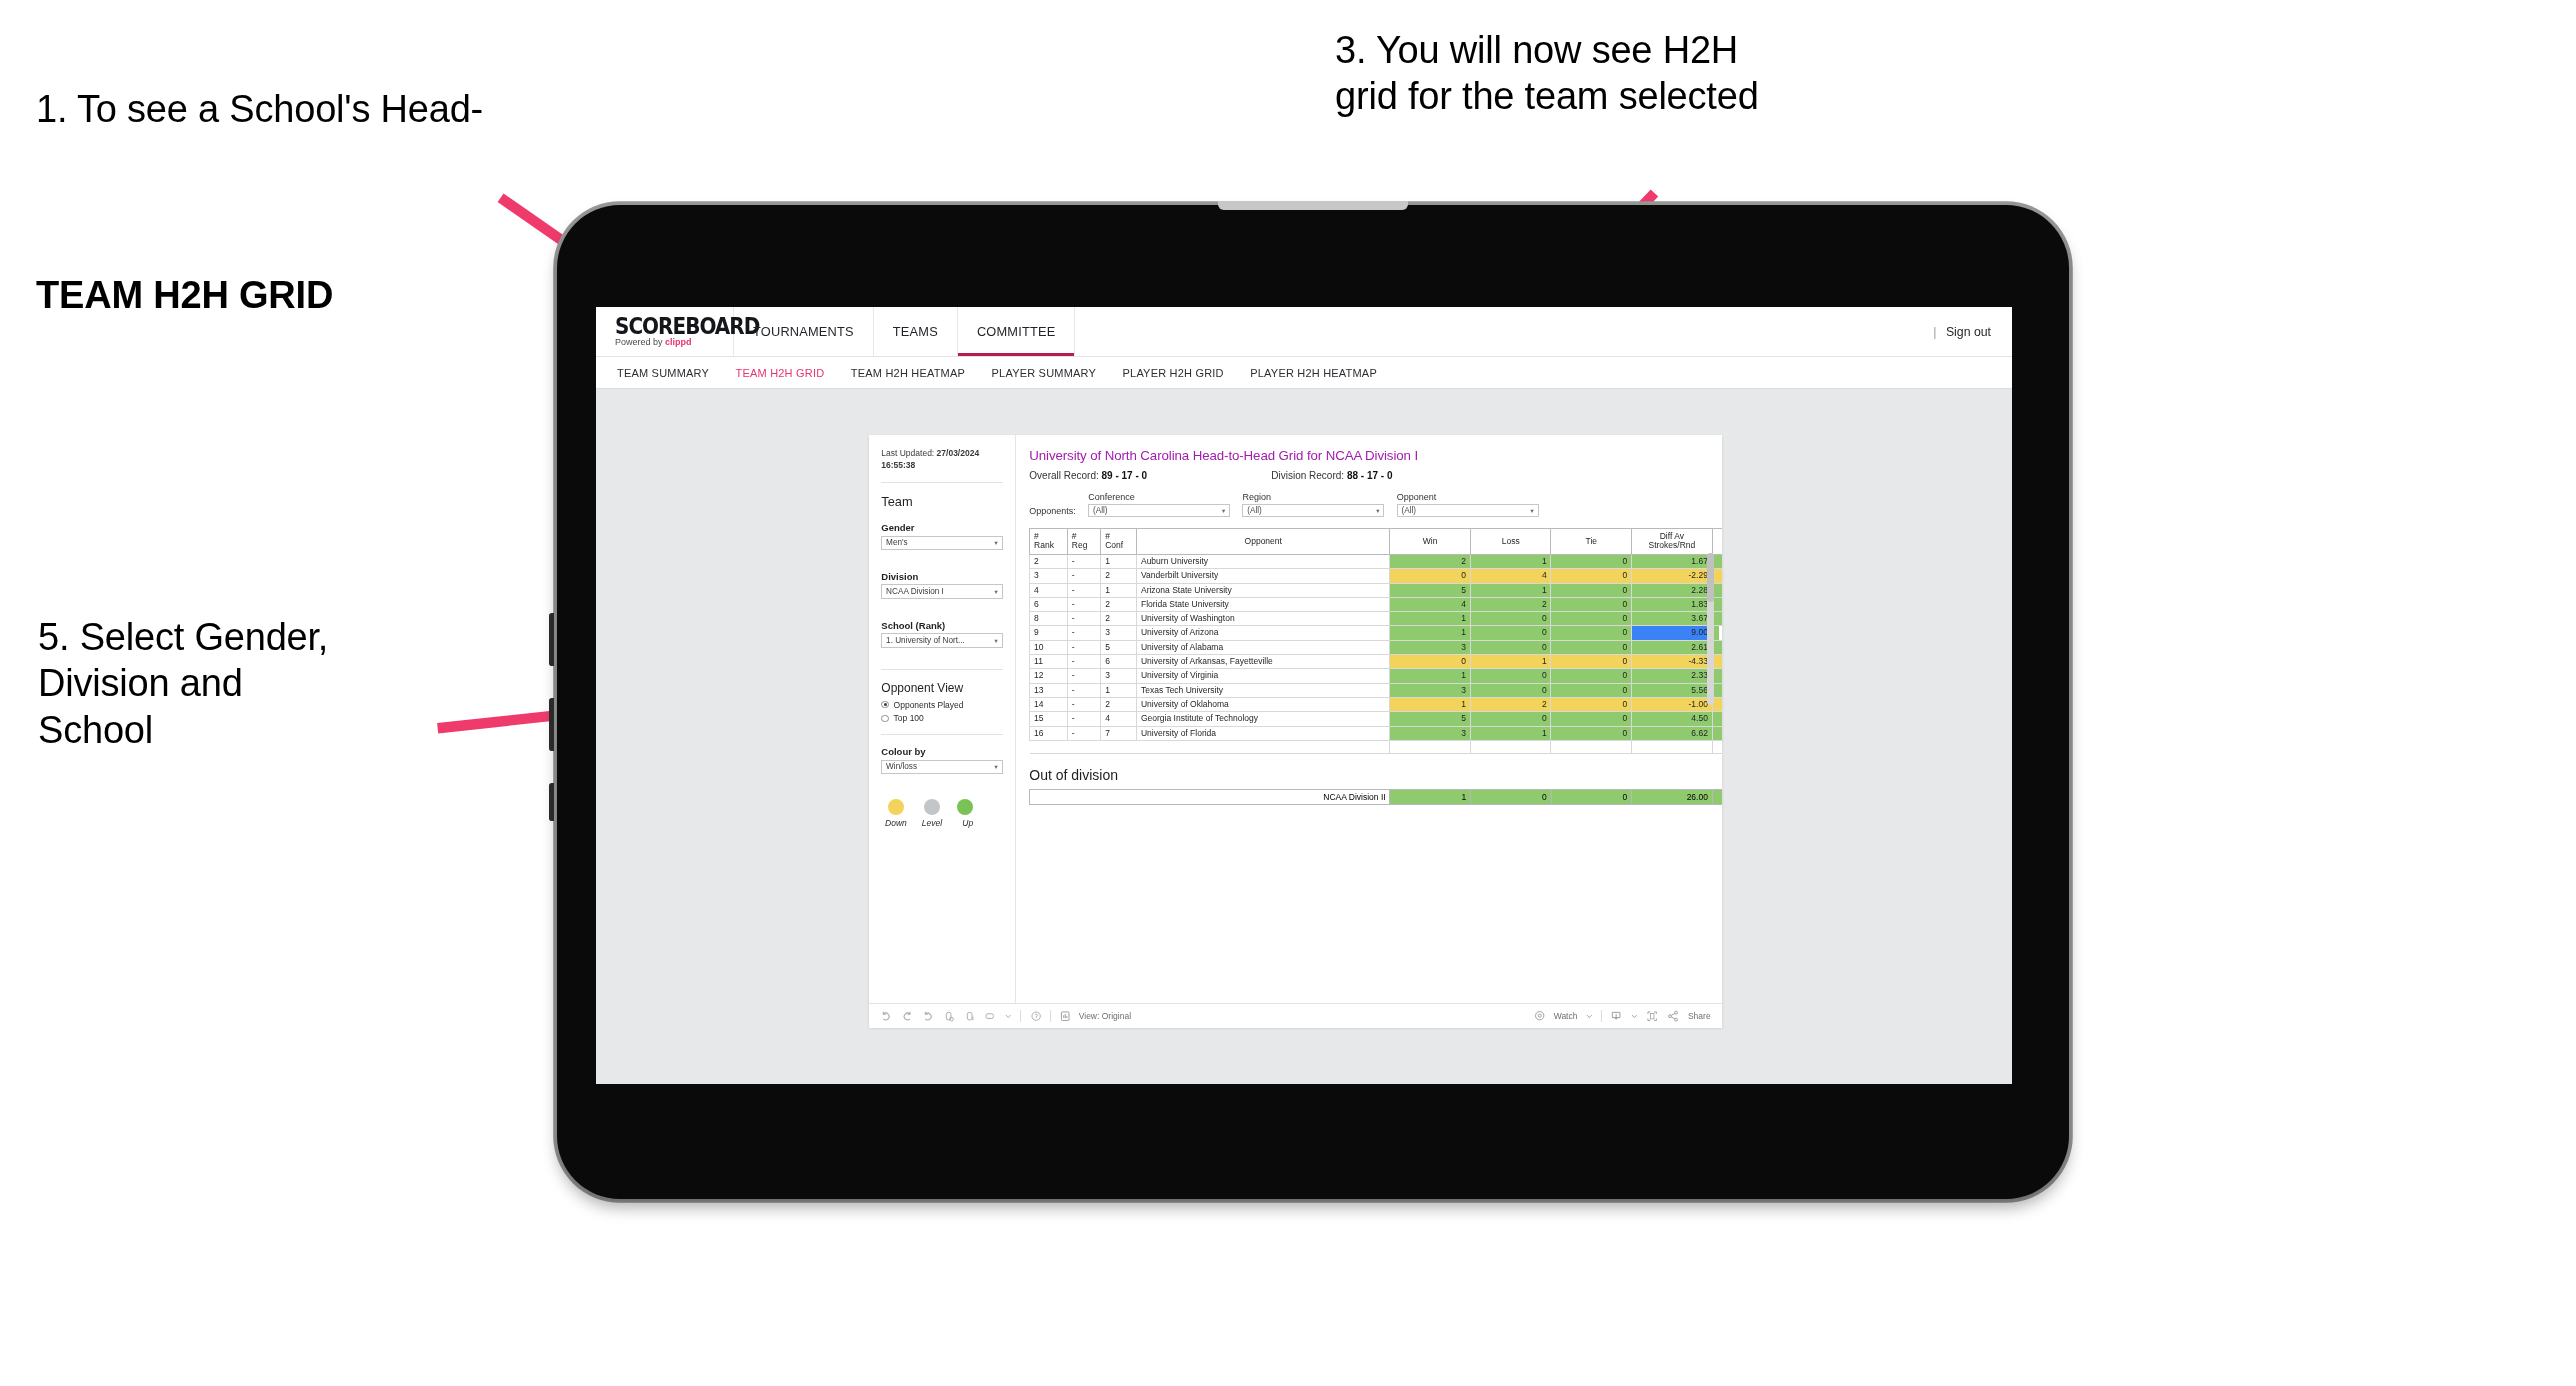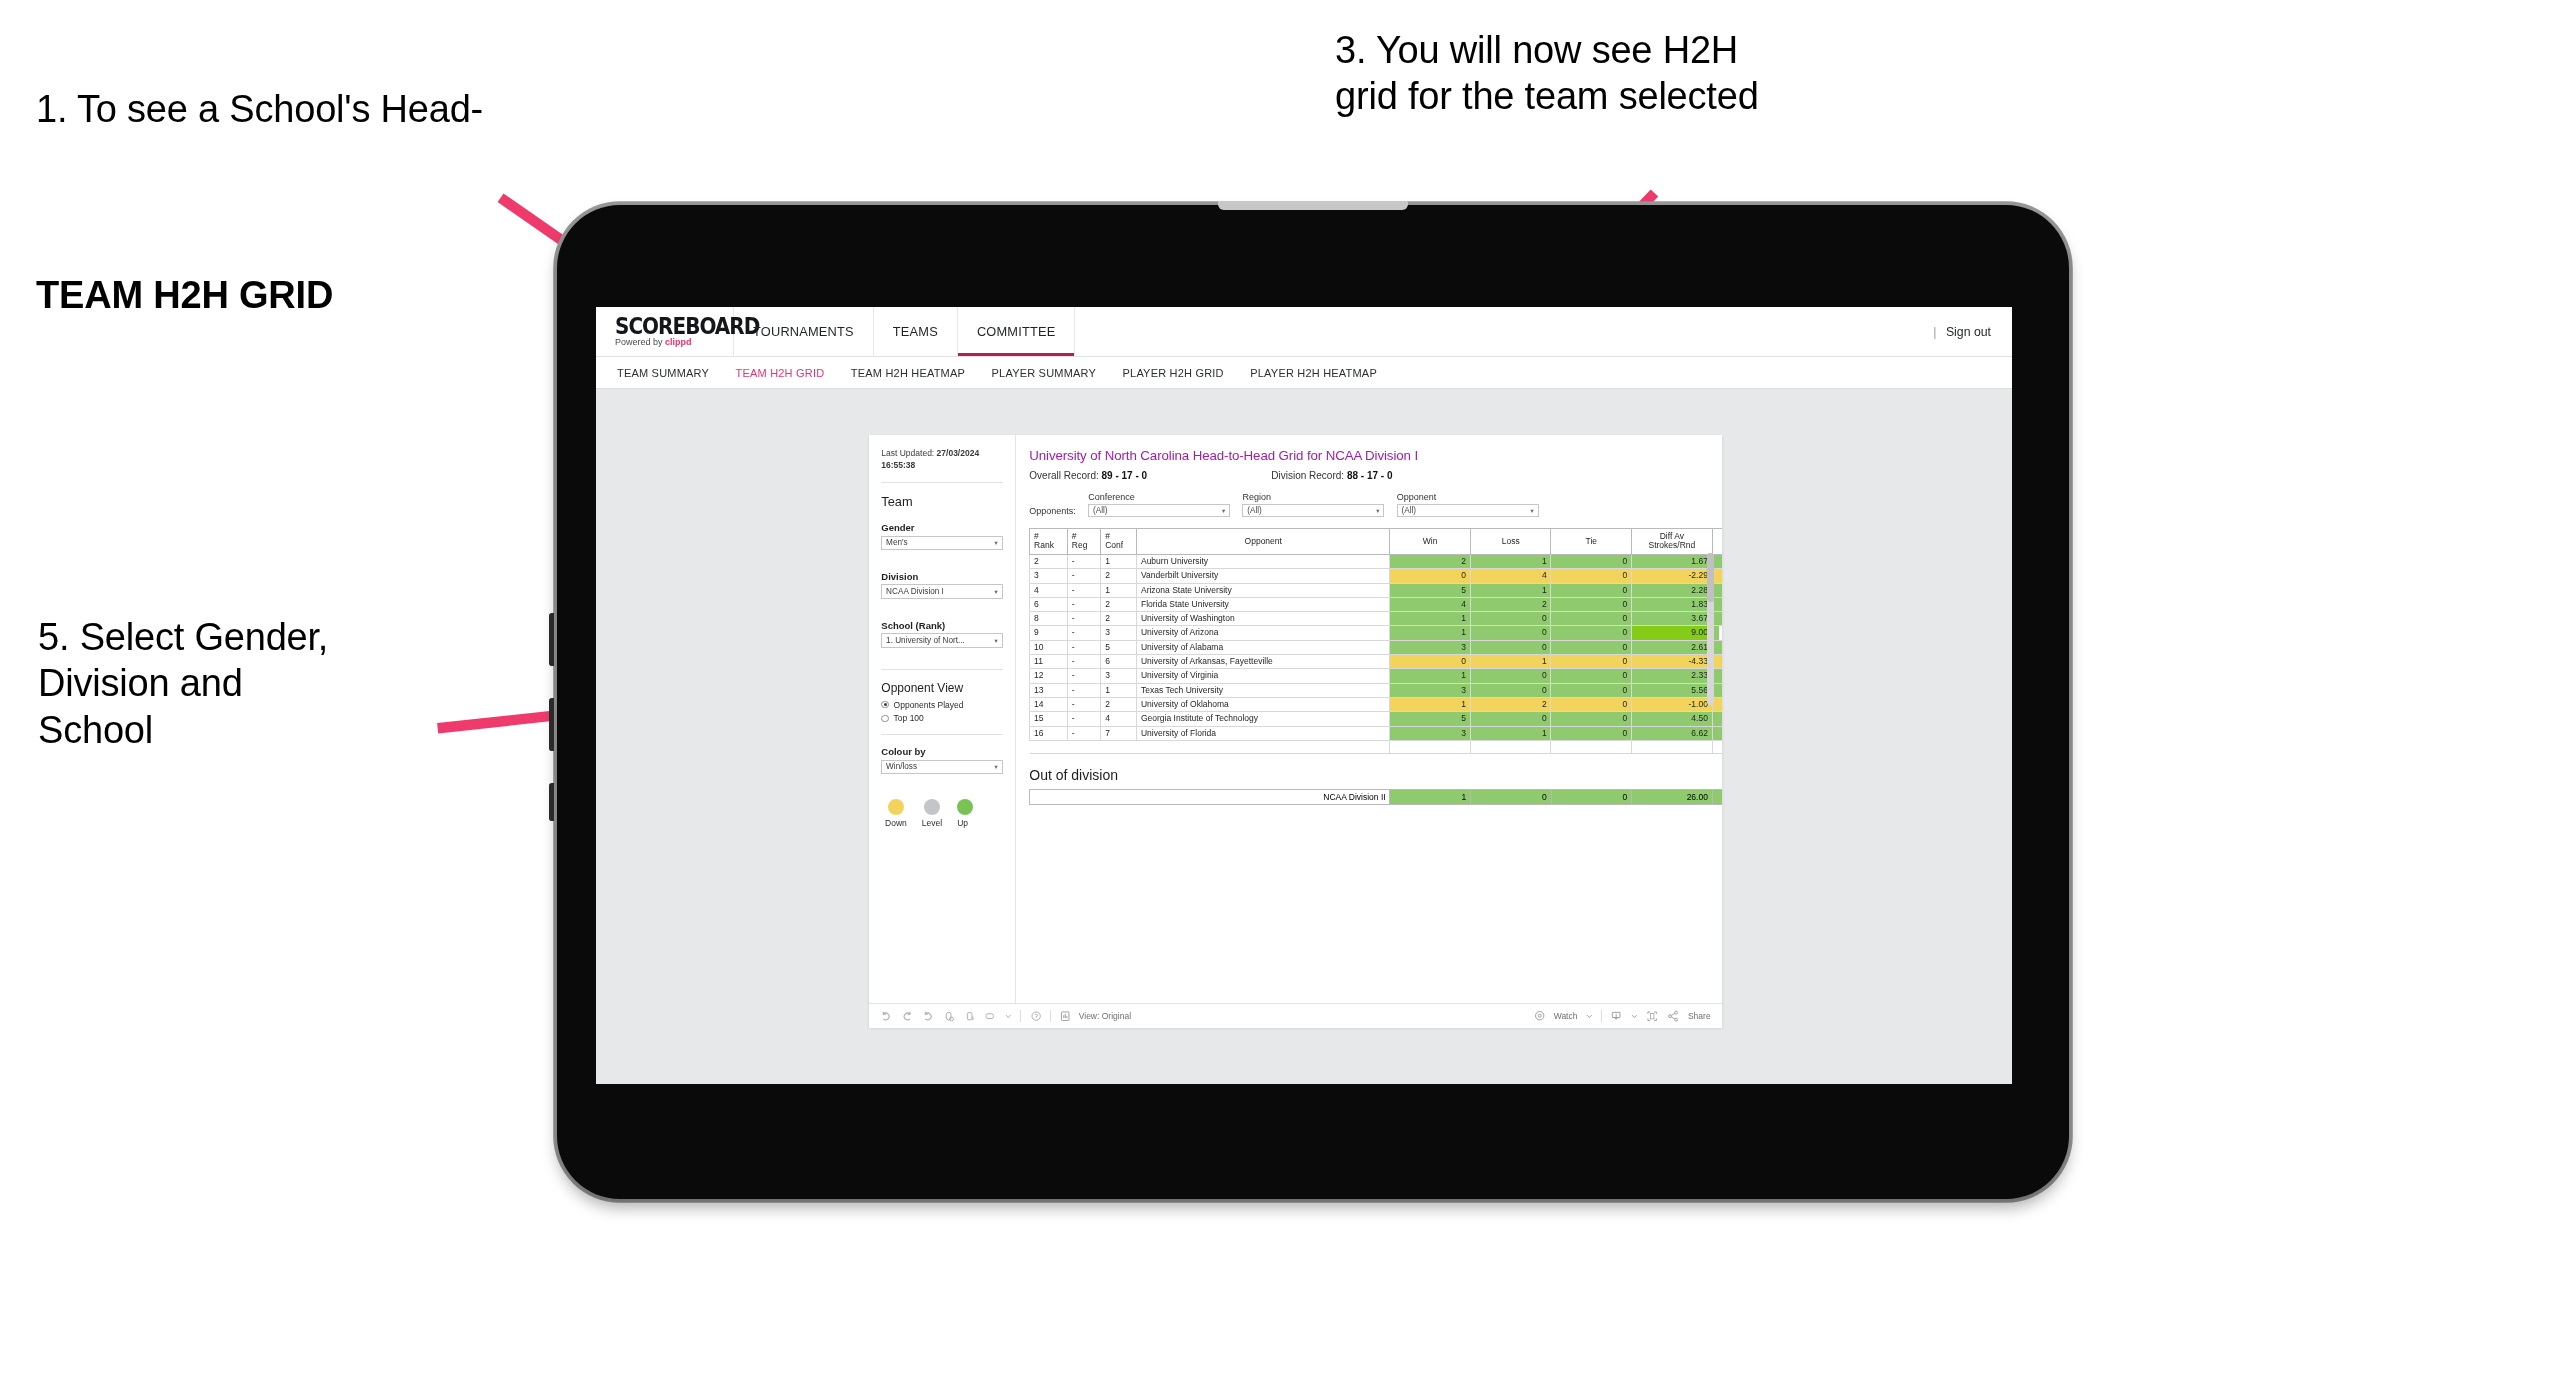--- a/index.html
+++ b/index.html
@@ -137,21 +137,21 @@
   .radio-row { display: flex; align-items: center; gap: 4.7px; margin-bottom: 3.8px; font-size: 8.5px; color: #2c2c2c; cursor: pointer; }
   .radio {
     width: 7.6px; height: 7.6px; border-radius: 50%;
     border: 0.9px solid #8d8d8d; background: #fff; position: relative; flex: none;
   }
   .radio.on::after {
     content: ""; position: absolute; left: 1.5px; top: 1.5px;
     width: 3px; height: 3px; border-radius: 50%; background: #3a3a3a;
   }
   .legend { display: flex; gap: 15px; margin-top: 25px; padding-left: 3.8px; }
-  .legend .li { text-align: left; }
+  .legend .li { text-align: right; font-style: italic; }
   .legend .dot { width: 16px; height: 16px; border-radius: 50%; margin: 0 auto 2.8px auto; }
   .legend .lbl { font-size: 8.5px; color: #2c2c2c; }
 
   
   #main { flex: 1; padding: 13.3px 17px 0 13.3px; overflow: hidden; background: #fff; }
   .viz-title { font-size: 13.3px; color: #a21caf; margin-bottom: 6.6px; letter-spacing: -0.1px; }
   .rec-row { display: flex; font-size: 10px; color: #333; margin-bottom: 11.4px; }
   .rec-row .r1 { width: 242px; }
   .rec-row b { font-weight: 700; color: #111; }
   .filters { display: flex; align-items: flex-end; gap: 12.3px; margin-bottom: 10.4px; }
@@ -472,21 +472,21 @@
                         </td>
                       </tr>
                       <tr>
                         <td class="c-rank">9</td>
                         <td class="c-reg">-</td>
                         <td class="c-conf">3</td>
                         <td class="c-opp">University of Arizona</td>
                         <td class="c-num" style="background: rgb(143, 203, 110);">1</td>
                         <td class="c-num" style="background: rgb(143, 203, 110);">0</td>
                         <td class="c-num" style="background: rgb(143, 203, 110);">0</td>
-                        <td class="c-num" style="background: #84cc16;">9.00</td>
+                        <td class="c-num" style="background: #3b82f6;">9.00</td>
                         <td class="c-rounds"><span class="rounds-bar" style="width: 6.6px; background: rgb(143, 203, 110);"></span><span class="rounds-val" style="margin-left: 6.6px;">2</span></td>
                       </tr>
                       <tr>
                         <td class="c-rank">10</td>
                         <td class="c-reg">-</td>
                         <td class="c-conf">5</td>
                         <td class="c-opp">University of Alabama</td>
                         <td class="c-num" style="background: rgb(143, 203, 110);">3</td>
                         <td class="c-num" style="background: rgb(143, 203, 110);">0</td>
                         <td class="c-num" style="background: rgb(143, 203, 110);">0</td>

